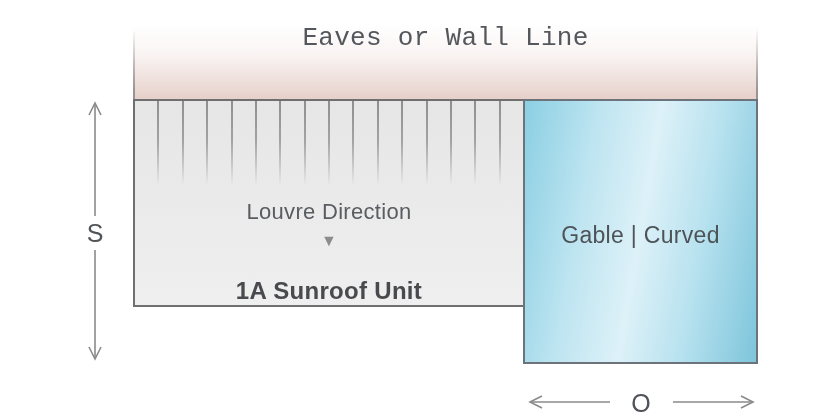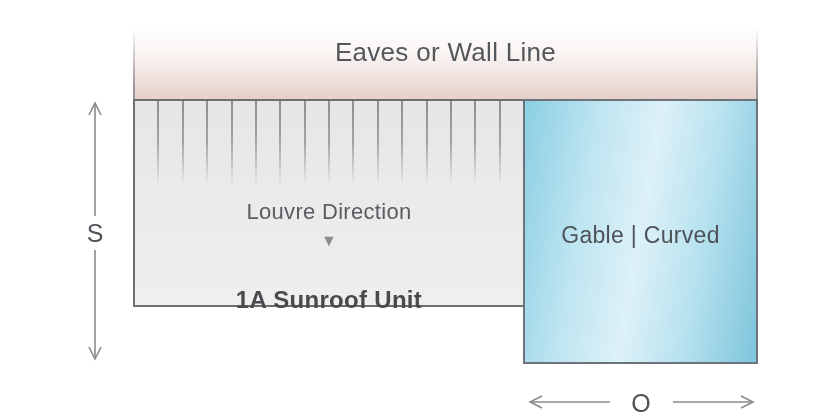--- a/index.html
+++ b/index.html
@@ -34,21 +34,22 @@
     position: absolute;
     left: 133px; top: 25px;
     width: 625px; height: 74px;
     background: linear-gradient(to bottom,
       rgba(230,208,201,0) 0%,
       rgba(230,208,201,0.22) 38%,
       rgba(230,208,201,0.60) 70%,
       var(--eaves_band_bottom, #e6d0c9) 100%);
     display: flex;
     justify-content: center;
-    align-items: center;
+    align-items: flex-start;
+    font-family: Liberation Mono, monospace;
   }
   .eaves-band::before, .eaves-band::after {
     content: "";
     position: absolute;
     top: 0; bottom: 0;
     width: 2px;
     background: linear-gradient(to top, #9a9395 10%, rgba(154,147,149,0) 95%);
   }
   .eaves-band::before { left: 0; }
   .eaves-band::after { right: 0; }
@@ -101,21 +102,21 @@
     left: 0; right: 0;
     top: 131px;
     text-align: center;
     font-size: 16px;
     line-height: 18px;
     color: #8c8c8c;
   }
   .sunroof-label {
     position: absolute;
     left: 0; right: 0;
-    top: 185px;
+    top: 176px;
     text-align: center;
     font-size: 24px;
     line-height: 28px;
     font-weight: bold;
     letter-spacing: 0.3px;
     color: #484a4e;
   }
 
   
   .gable-box {

